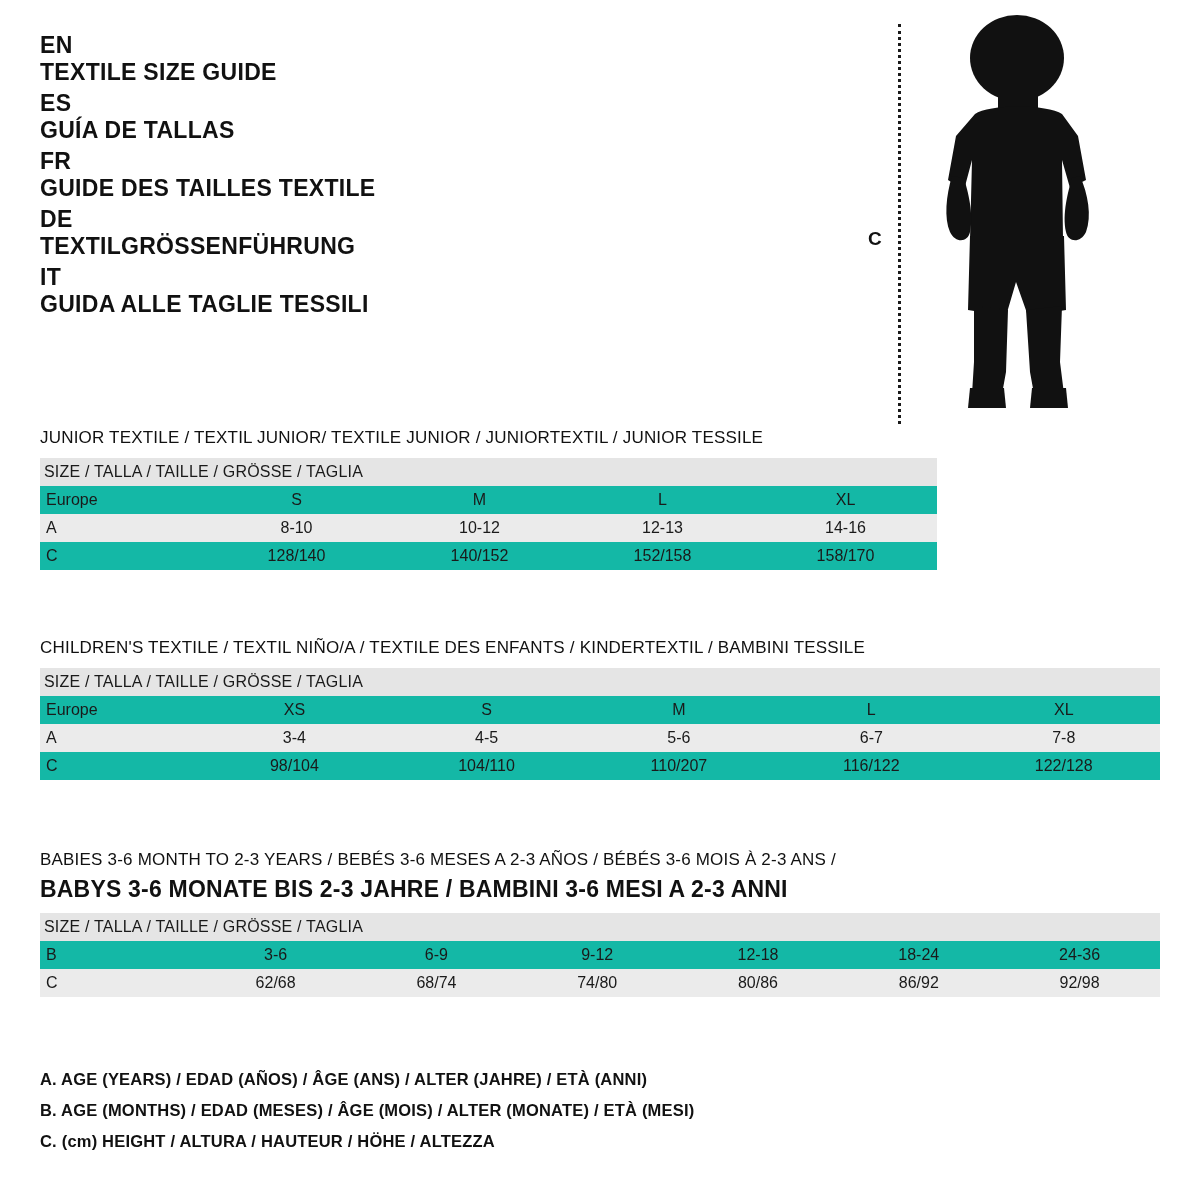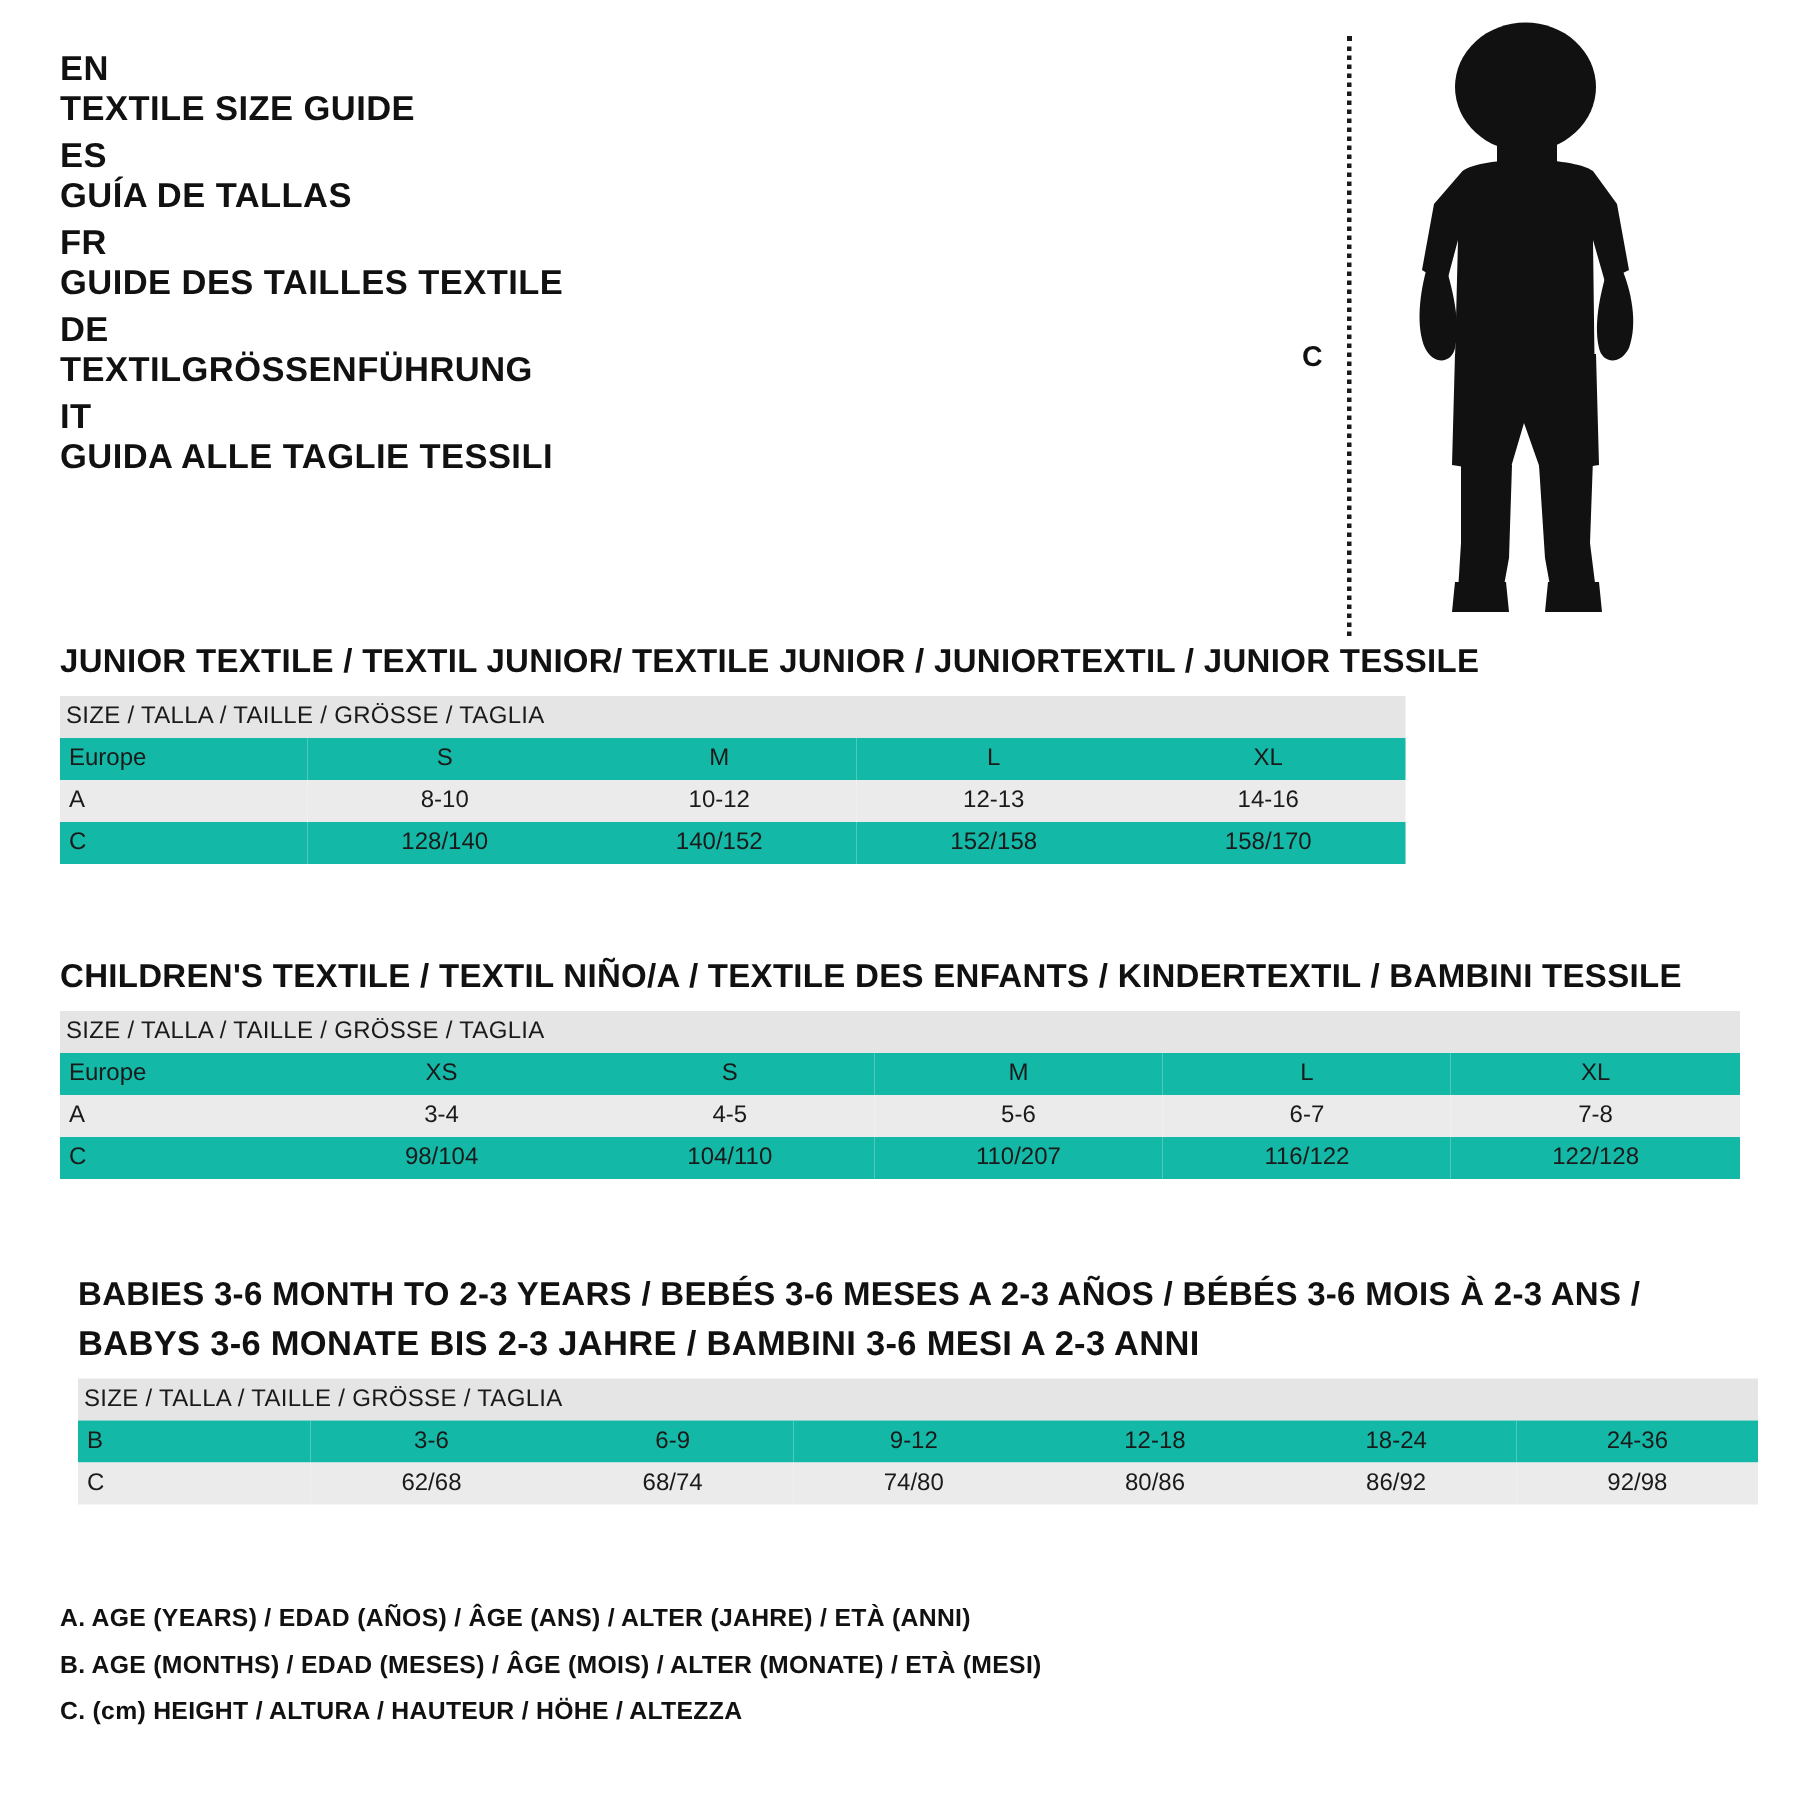--- a/index.html
+++ b/index.html
@@ -74,22 +74,22 @@
     color: #111111;
   }
 
   
   .section {
     position: absolute;
     left: 40px;
     width: 1120px;
   }
   .section-heading {
-    font-size: 22px;
-    font-weight: 700;
+    font-size: 17px;
+    font-weight: 400;
     letter-spacing: 0.2px;
     color: #111111;
     margin-bottom: 10px;
     white-space: nowrap;
   }
   .section-heading-line2 {
     font-size: 23px;
     font-weight: 700;
     letter-spacing: 0.2px;
     color: #111111;
@@ -254,21 +254,21 @@
         <td class="val-cell">98/104</td>
         <td class="val-cell">104/110</td>
         <td class="val-cell">110/207</td>
         <td class="val-cell">116/122</td>
         <td class="val-cell">122/128</td>
       </tr>
     </tbody>
   </table>
 </div>
 
-<div class="section" id="sec-babies" style="top:850px;margin-left:12px;">
+<div class="section" id="sec-babies" style="top:850px;">
   <div class="section-heading">BABIES 3-6 MONTH TO 2-3 YEARS / BEBÉS 3-6 MESES A 2-3 AÑOS / BÉBÉS 3-6 MOIS À 2-3 ANS /</div>
   <div class="section-heading-line2">BABYS 3-6 MONATE BIS 2-3 JAHRE / BAMBINI 3-6 MESI A 2-3 ANNI</div>
   <table class="size-table">
     <tbody>
       <tr class="band-row">
         <td colspan="7">SIZE / TALLA / TAILLE / GRÖSSE / TAGLIA</td>
       </tr>
       <tr class="row-white">
         <td class="label-cell" style="width:155px;">B</td>
         <td class="val-cell" style="width:161px;">3-6</td>

